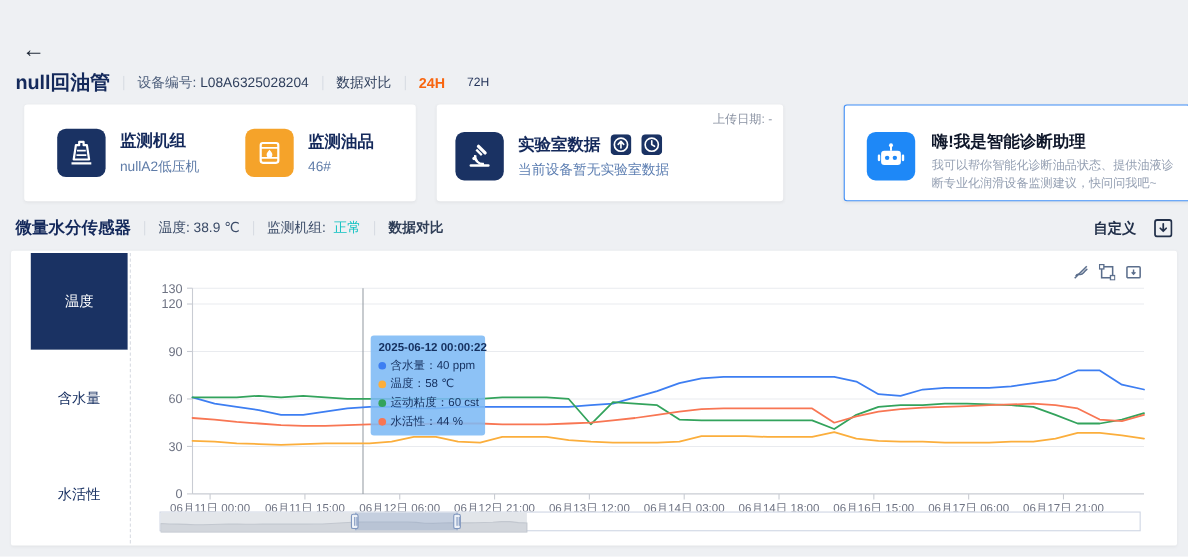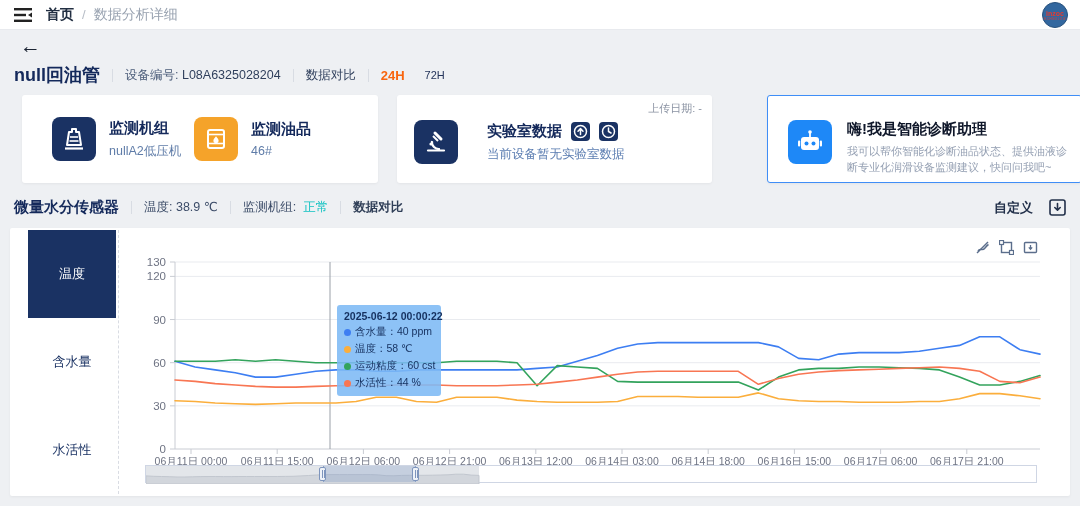--- a/index.html
+++ b/index.html
@@ -75,35 +75,20 @@
   .dz-window { position:absolute; left:177px; top:0; width:93px; height:100%; background:rgba(128,156,200,.30); border-left:1px solid #8aa2c8; border-right:1px solid #8aa2c8; cursor:grab; }
   .dz-handle { position:absolute; top:1px; width:7px; height:14px; background:#eef2f8; border:1px solid #7e95bd; border-radius:2px; cursor:ew-resize; }
   .dz-handle i { display:block; width:1px; height:8px; background:#7e95bd; position:absolute; top:2px; }
   .dz-svg { position:absolute; left:0; top:0; pointer-events:none; }
 </style>
 </head>
 <body>
 
 <div id="app">
 
-  <div class="topbar">
-    <svg class="menu-icon" viewBox="0 0 18 14">
-      <rect x="0" y="0" width="18" height="2.4" fill="#222"></rect>
-      <rect x="0" y="5.8" width="12" height="2.4" fill="#222"></rect>
-      <rect x="0" y="11.6" width="18" height="2.4" fill="#222"></rect>
-      <path d="M18 4.5 L14 7 L18 9.5 Z" fill="#222"></path>
-    </svg>
-    <span class="crumb-home">首页</span>
-    <span class="crumb-sep">/</span>
-    <span class="crumb-cur">数据分析详细</span>
-    <div class="avatar">
-      <span>inzoc</span>
-      <small>TECHNOLOGY</small>
-    </div>
-  </div>
 
   <div class="back-row">
     <span class="back-arrow">←</span>
   </div>
 
   <div class="title-row">
     <span class="page-title">null回油管</span>
     <span class="vdiv"></span>
     <span class="meta"><span>设备编号:</span> <b>L08A6325028204</b></span>
     <span class="vdiv"></span>
@@ -121,39 +106,39 @@
           <line x1="9" y1="11" x2="17" y2="11" stroke="#fff" stroke-width="1.6"></line>
           <line x1="8.5" y1="15" x2="17.5" y2="15" stroke="#fff" stroke-width="1.6"></line>
           <line x1="4" y1="22.5" x2="22" y2="22.5" stroke="#fff" stroke-width="2.2"></line>
         </svg>
       </div>
       <div class="ct">
         <div class="t">监测机组</div>
         <div class="s">nullA2低压机</div>
       </div>
     </div>
-    <div class="cgroup" style="left:172px; top:22px;">
+    <div class="cgroup" style="left:201px; top:22px;">
       <div class="icon-sq orange">
         <svg width="26" height="26" viewBox="0 0 26 26">
           <rect x="5" y="4" width="16" height="18" rx="2" fill="none" stroke="#fff" stroke-width="2"></rect>
           <line x1="5" y1="8.5" x2="21" y2="8.5" stroke="#fff" stroke-width="1.6"></line>
           <line x1="5" y1="17.5" x2="21" y2="17.5" stroke="#fff" stroke-width="1.6"></line>
           <path d="M13 10.2 c1.8 2.2 2.6 3.2 2.6 4.4 a2.6 2.6 0 0 1 -5.2 0 c0 -1.2 .8 -2.2 2.6 -4.4 z" fill="#fff"></path>
         </svg>
       </div>
       <div class="ct">
         <div class="t">监测油品</div>
         <div class="s">46#</div>
       </div>
     </div>
   </div>
 
   <div class="card card2">
     <div class="updated"><span>上传日期:</span> <span>-</span></div>
-    <div class="cgroup" style="left:17px; top:25px;gap:16px;">
+    <div class="cgroup" style="left:17px; top:25px;">
       <div class="icon-sq navy">
         <svg width="26" height="26" viewBox="0 0 26 26">
           <line x1="12" y1="4" x2="18" y2="10" stroke="#fff" stroke-width="3" stroke-linecap="round"></line>
           <line x1="10" y1="7" x2="15" y2="12" stroke="#fff" stroke-width="2"></line>
           <path d="M9 12 a7 7 0 0 0 8 8" fill="none" stroke="#fff" stroke-width="2.2"></path>
           <line x1="5" y1="21.5" x2="21" y2="21.5" stroke="#fff" stroke-width="2.2" stroke-linecap="round"></line>
           <circle cx="8" cy="15" r="1.6" fill="#fff"></circle>
         </svg>
       </div>
       <div class="ct">

